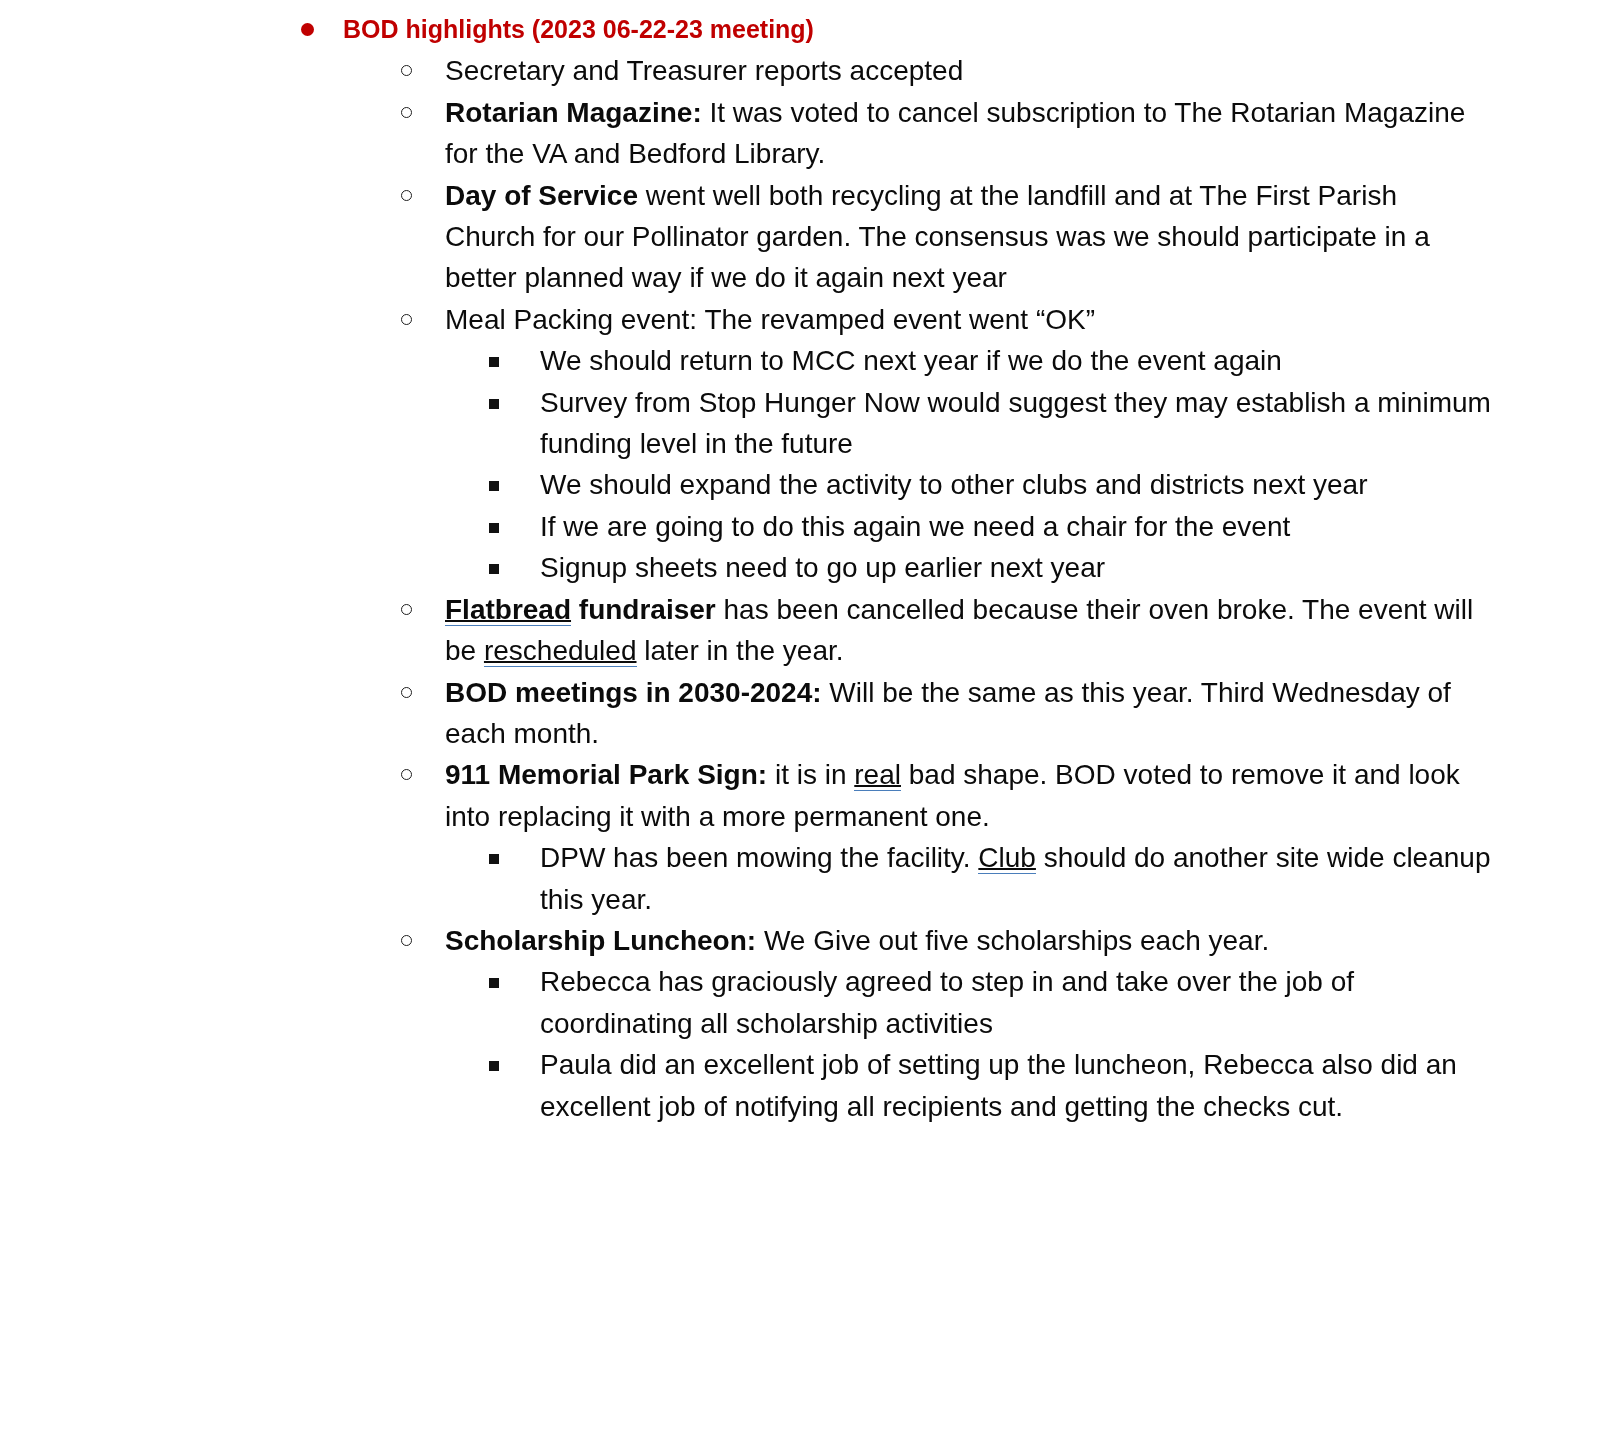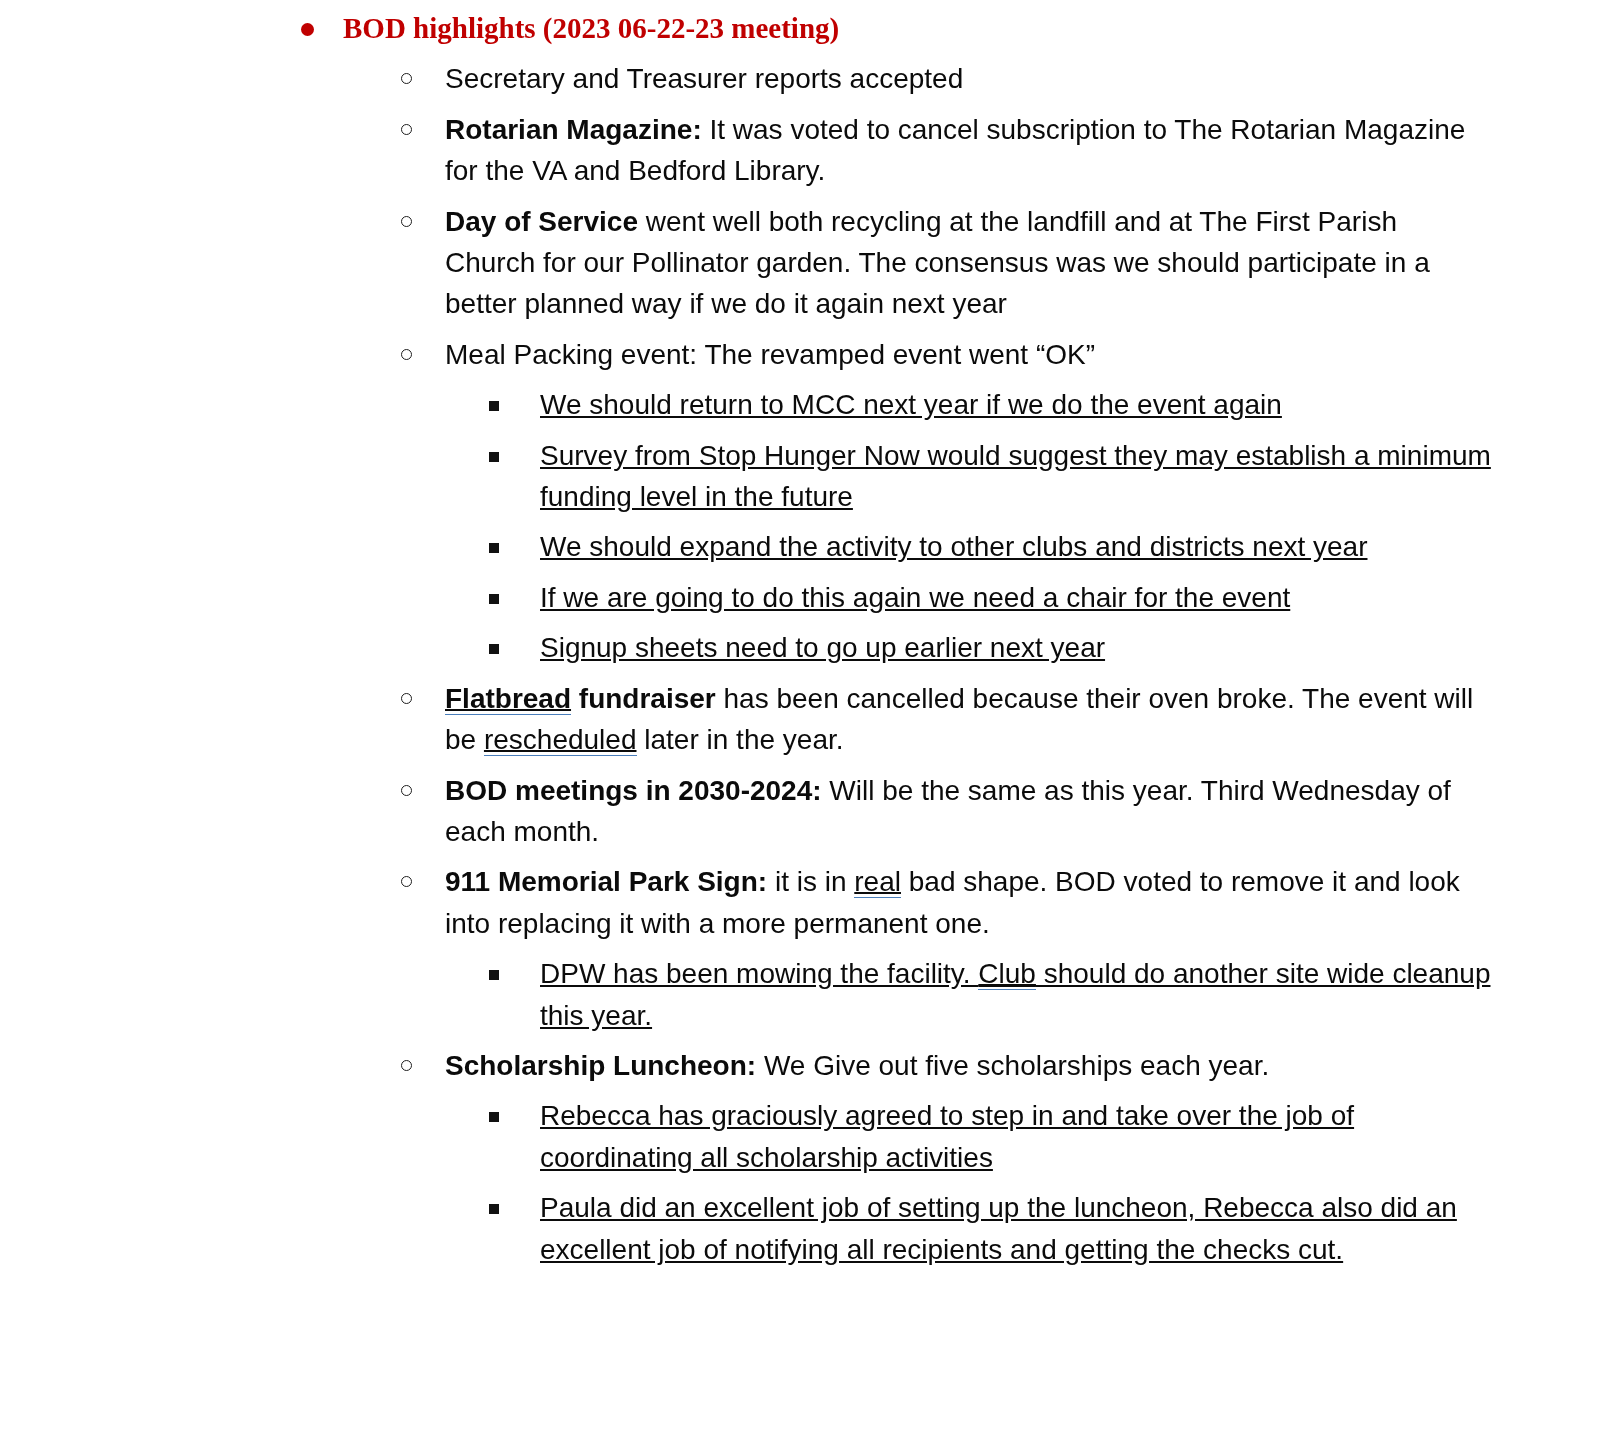--- a/index.html
+++ b/index.html
@@ -29,27 +29,26 @@
   .title-bullet {
     position: absolute;
     left: 301px;
     top: 15px;
     width: 13px;
     height: 13px;
     border-radius: 50%;
   }
   .title-text {
     font-weight: bold;
-    font-size: 29px;
-    font-family: Liberation Serif, serif;
+    font-size: 25px;
   }
   
-  .row { position: relative; margin-top: 9px; }
+  .row { position: relative; }
   .row.l1 { padding-left: 445px; width: 1035px; }
-  .row.l2 { padding-left: 540px; width: 960px; text-decoration: underline; }
+  .row.l2 { padding-left: 540px; width: 960px; }
   .marker { position: absolute; display: block; }
   .l1 > .marker {
     left: 401px;
     top: 15px;
     width: 11px;
     height: 11px;
     border: 1.5px solid #1f1f1f;
     border-radius: 50%;
     box-sizing: border-box;
     background: transparent;

